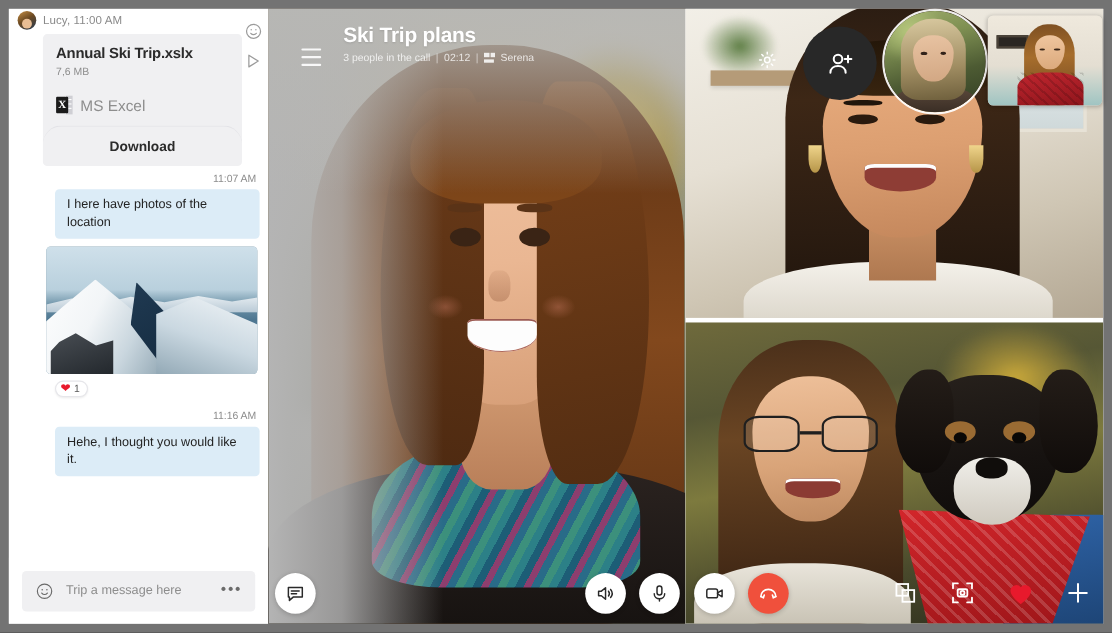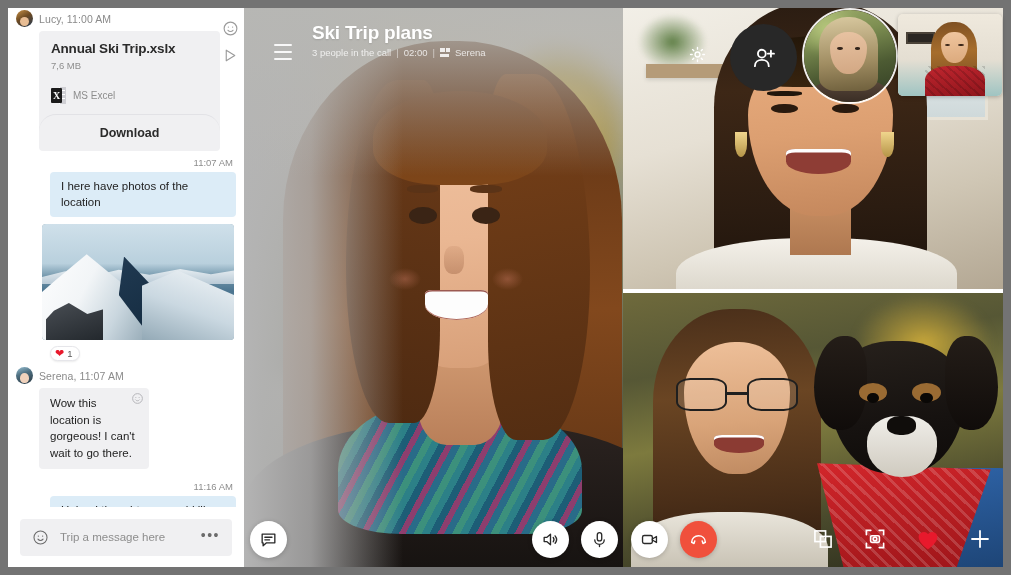--- a/index.html
+++ b/index.html
@@ -39,21 +39,21 @@
   .file-title { font-size:13.5px; font-weight:bold; color:#2b2b2b; letter-spacing:-.2px; }
   .file-size { font-size:9.5px; color:#8d8d8d; margin-top:4px; }
   .file-type-row { display:flex; align-items:center; gap:7px; margin-top:16px; padding-bottom:10px;}
   .excel-ico { width:15px; height:17px; position:relative; flex:0 0 auto; }
   .excel-ico .sheet { position:absolute; right:0; top:0; width:7px; height:17px; background:#cfcfd4;
      border-left:1px solid #fff; }
   .excel-ico .sheet i { position:absolute; left:0; right:1px; height:1px; background:#fff; }
   .excel-ico .badge { position:absolute; left:0; top:1px; width:11px; height:15px; background:#1b1b1b;
      border-radius:1px; color:#fff; font-size:10px; font-weight:bold; text-align:center; line-height:15px;
      font-family:"Liberation Serif", serif; }
-  .file-type-label { font-size:10px; color:#8d8d8d; }
+  .file-type-label { font-size:14px; color:#8d8d8d; }
   .download-btn {
     margin:0 -12px; border-top:1px solid #e2e2e6; padding:11px 0; text-align:center;
     font-size:12.5px; font-weight:bold; color:#2b2b2b; cursor:pointer;border-radius:17px;
   }
 
   .hover-tools { position:absolute; right:5px; top:12px; display:flex; flex-direction:column; gap:10px; }
   .htool { width:17px; height:17px; color:#9b9b9b; }
   .htool svg { display:block; }
 
   .ts-row { text-align:right; padding:6px 11px 4px 0; font-size:9.5px; color:#8d8d8d; }
@@ -388,37 +388,20 @@
           <span class="peak-shadow"></span>
         <span class="slope-r"></span>
           <span class="rock"></span>
       </div>
       <div class="react-pill">
         <span class="hrt">❤</span>
         <span class="cnt">1</span>
       </div>
 
       
-      <div class="msg-group">
-        <div class="sender-row" style="margin-top:4px">
-          <div class="avatar-sm a2"></div>
-          <span class="sender-name">Serena, 11:07 AM</span>
-        </div>
-        <div class="bubble-in">
-          <span>Wow this location is gorgeous! I can't wait to go there.</span>
-          <span class="emoji-hover">
-            <svg viewBox="0 0 24 24" fill="none" stroke="currentColor" stroke-width="1.8">
-              <circle cx="12" cy="12" r="9"></circle>
-                <circle cx="9" cy="10" r="1" fill="currentColor" stroke="none"></circle>
-              <circle cx="15" cy="10" r="1" fill="currentColor" stroke="none"></circle>
-              <path d="M8.5 14.5c1 1.2 2.2 1.7 3.5 1.7s2.5-.5 3.5-1.7" stroke-linecap="round"></path>
-            </svg>
-          </span>
-        </div>
-      </div>
 
       
       <div class="ts-row" style="padding-top:12px">11:16 AM</div>
       <div class="bubble-out">Hehe, I thought you would like it.</div>
       
     </div>
 
     <div class="composer">
       <div class="composer-box">
         <span class="composer-box-ico smiley">
@@ -463,21 +446,21 @@
     <div class="call-header">
       <div class="hamburger">
           <i></i>
           <i></i>
           <i></i>
         </div>
       <div class="call-title">Ski Trip plans</div>
       <div class="call-sub">
         <span>3 people in the call</span>
         <span class="sep">|</span>
-        <span>02:00</span>
+        <span>02:12</span>
         <span class="sep">|</span>
         <span class="gal-ico">
             <i></i>
             <i></i>
             <i></i>
           </span>
         <span>Serena</span>
       </div>
     </div>
   </div>

